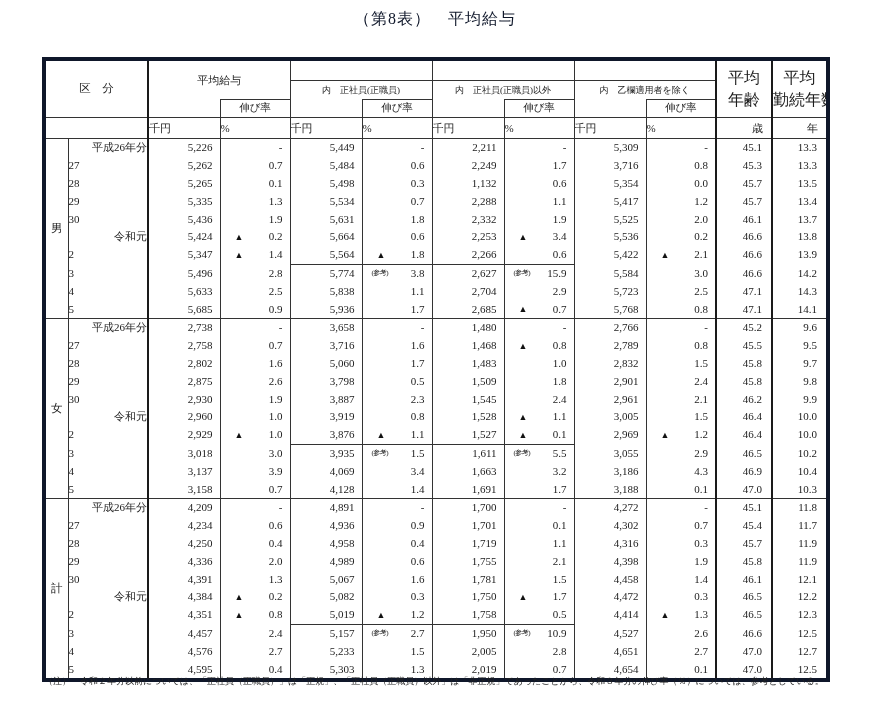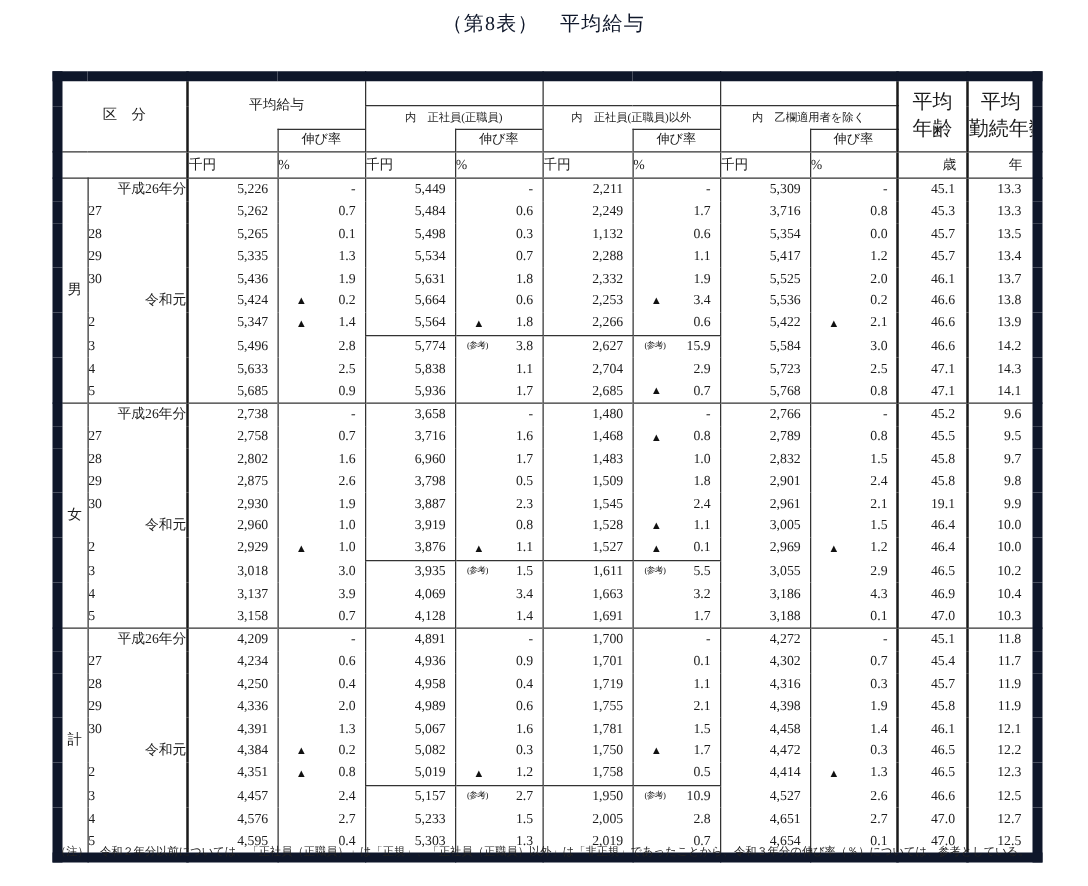--- a/index.html
+++ b/index.html
@@ -8,21 +8,21 @@
     font-family:"Liberation Serif","DejaVu Serif",serif;color:#1c1c1c;
     -webkit-font-smoothing:antialiased;
   }
   .title{
     position:absolute;top:9px;left:0;width:870px;text-align:center;
     font-size:16px;letter-spacing:1px;color:#0f172a;
   }
   .tablewrap{position:absolute;top:57px;left:42px;}
   table{
     border-collapse:collapse;table-layout:fixed;width:784px;
-    border:8px solid #0f172a;
+    border:4px solid #0f172a;
     padding-left:11px;
   }
   td{
     padding:0;font-size:11px;height:17.8px;line-height:1;
     overflow:hidden;white-space:nowrap;vertical-align:middle;
   }
   
   tr.h1 td{height:19px;}
   tr.h2 td{height:18px;}
   tr.h3 td{height:17px;}
@@ -291,21 +291,21 @@
           <td class="rate"><span class="mk">▲</span><span>0.8</span></td>
           <td class="val">2,789</td>
           <td class="rate"><span>0.8</span></td>
           <td class="age">45.5</td>
           <td class="svc">9.5</td>
         </tr>
         <tr>
           <td class="year">28</td>
           <td class="val">2,802</td>
           <td class="rate"><span>1.6</span></td>
-          <td class="val">6,960</td>
+          <td class="val">5,060</td>
           <td class="rate"><span>1.7</span></td>
           <td class="val">1,483</td>
           <td class="rate"><span>1.0</span></td>
           <td class="val">2,832</td>
           <td class="rate"><span>1.5</span></td>
           <td class="age">45.8</td>
           <td class="svc">9.7</td>
         </tr>
         <tr>
           <td class="year">29</td>
@@ -323,21 +323,21 @@
         <tr>
           <td class="year">30</td>
           <td class="val">2,930</td>
           <td class="rate"><span>1.9</span></td>
           <td class="val">3,887</td>
           <td class="rate"><span>2.3</span></td>
           <td class="val">1,545</td>
           <td class="rate"><span>2.4</span></td>
           <td class="val">2,961</td>
           <td class="rate"><span>2.1</span></td>
-          <td class="age">19.1</td>
+          <td class="age">46.2</td>
           <td class="svc">9.9</td>
         </tr>
         <tr>
           <td class="year era">令和元</td>
           <td class="val">2,960</td>
           <td class="rate"><span>1.0</span></td>
           <td class="val">3,919</td>
           <td class="rate"><span>0.8</span></td>
           <td class="val">1,528</td>
           <td class="rate"><span class="mk">▲</span><span>1.1</span></td>

